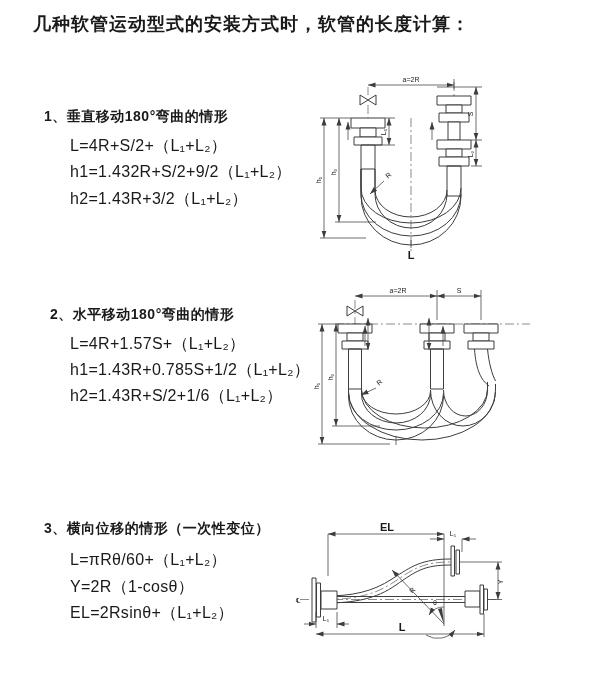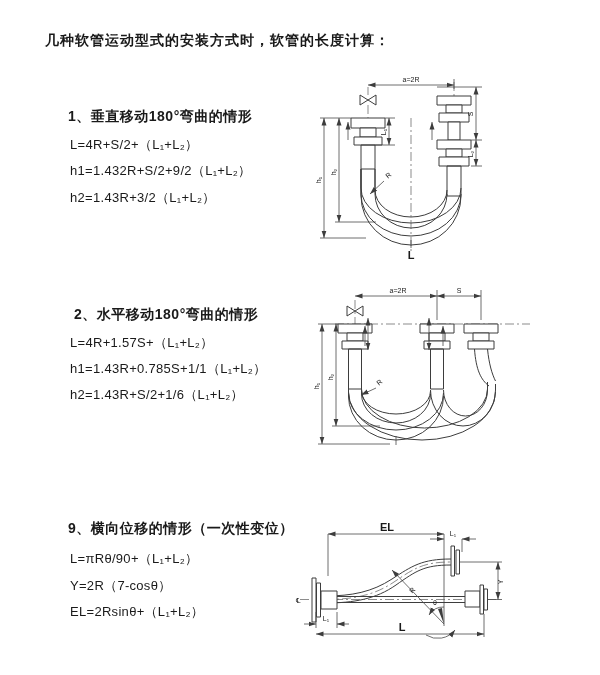--- a/index.html
+++ b/index.html
@@ -2,28 +2,28 @@
 <html><head>
 <meta charset="utf-8">
 <style>
   html,body{margin:0;padding:0;}
   body{
     width:600px;height:675px;position:relative;background:#ffffff;
     font-family:"Liberation Sans","DejaVu Sans",sans-serif;color:#1a1a1a;
     overflow:hidden;
   }
   .doc-title{
-    position:absolute;left:33px;top:32px;font-size:14px;font-weight:700;
-    letter-spacing:1px;white-space:nowrap;margin-left:12px;
+    position:absolute;left:33px;top:12px;font-size:18px;font-weight:700;
+    letter-spacing:1px;white-space:nowrap;
   }
   .sec-heading{
-    position:absolute;font-size:14px;font-weight:700;letter-spacing:.5px;white-space:nowrap;margin-left:24px;
+    position:absolute;font-size:14px;font-weight:700;letter-spacing:.5px;white-space:nowrap;
   }
   .formula{
-    position:absolute;font-size:13px;font-weight:400;letter-spacing:.3px;white-space:nowrap;
+    position:absolute;font-size:16px;font-weight:400;letter-spacing:.3px;white-space:nowrap;
     font-family:"Liberation Sans","DejaVu Sans",sans-serif;
   }
   .diagram{position:absolute;}
   svg{display:block;}
   svg line, svg path, svg rect, svg circle{vector-effect:non-scaling-stroke;}
   .obj{stroke:#3d3d3d;stroke-width:1;fill:none;}
   .objf{stroke:#3d3d3d;stroke-width:1;fill:#ffffff;}
   .dim{stroke:#4a4a4a;stroke-width:.8;fill:none;}
   .cl{stroke:#5a5a5a;stroke-width:.7;fill:none;stroke-dasharray:9 3 2 3;}
   .dimtxt{fill:#1a1a1a;font-size:7px;}
@@ -35,26 +35,26 @@
 
 <div class="doc-title">几种软管运动型式的安装方式时，软管的长度计算：</div>
 
 <div class="sec-heading" style="left:44px;top:108px">1、垂直移动180°弯曲的情形</div>
 <div class="formula" style="left:70px;top:136px">L=4R+S/2+（L₁+L₂）</div>
 <div class="formula" style="left:70px;top:162px">h1=1.432R+S/2+9/2（L₁+L₂）</div>
 <div class="formula" style="left:70px;top:189px">h2=1.43R+3/2（L₁+L₂）</div>
 
 <div class="sec-heading" style="left:50px;top:306px">2、水平移动180°弯曲的情形</div>
 <div class="formula" style="left:70px;top:334px">L=4R+1.57S+（L₁+L₂）</div>
-<div class="formula" style="left:70px;top:360px">h1=1.43R+0.785S+1/1（L₁+L₂）</div>
+<div class="formula" style="left:70px;top:360px">h1=1.43R+0.785S+1/2（L₁+L₂）</div>
 <div class="formula" style="left:70px;top:386px">h2=1.43R+S/2+1/6（L₁+L₂）</div>
 
-<div class="sec-heading" style="left:44px;top:520px">9、横向位移的情形（一次性变位）</div>
-<div class="formula" style="left:70px;top:550px">L=πRθ/90+（L₁+L₂）</div>
-<div class="formula" style="left:70px;top:577px">Y=2R（7-cosθ）</div>
+<div class="sec-heading" style="left:44px;top:520px">3、横向位移的情形（一次性变位）</div>
+<div class="formula" style="left:70px;top:550px">L=πRθ/60+（L₁+L₂）</div>
+<div class="formula" style="left:70px;top:577px">Y=2R（1-cosθ）</div>
 <div class="formula" style="left:70px;top:603px">EL=2Rsinθ+（L₁+L₂）</div>
 
 <div class="diagram" style="left:310px;top:68px">
 <svg width="280" height="195" viewBox="0 0 280 195">
   <defs>
     <pattern id="h1p" width="4" height="4" patternUnits="userSpaceOnUse">
       <path d="M0 4 L4 0 M0 0 L4 4" stroke="#6a6a6a" stroke-width="0.5"></path>
     </pattern>
     <marker id="m1" markerUnits="userSpaceOnUse" markerWidth="9" markerHeight="6" refX="7.5" refY="3" orient="auto-start-reverse">
       <path d="M0 0.5 L7.5 3 L0 5.5 Z" fill="#3d3d3d"></path>

